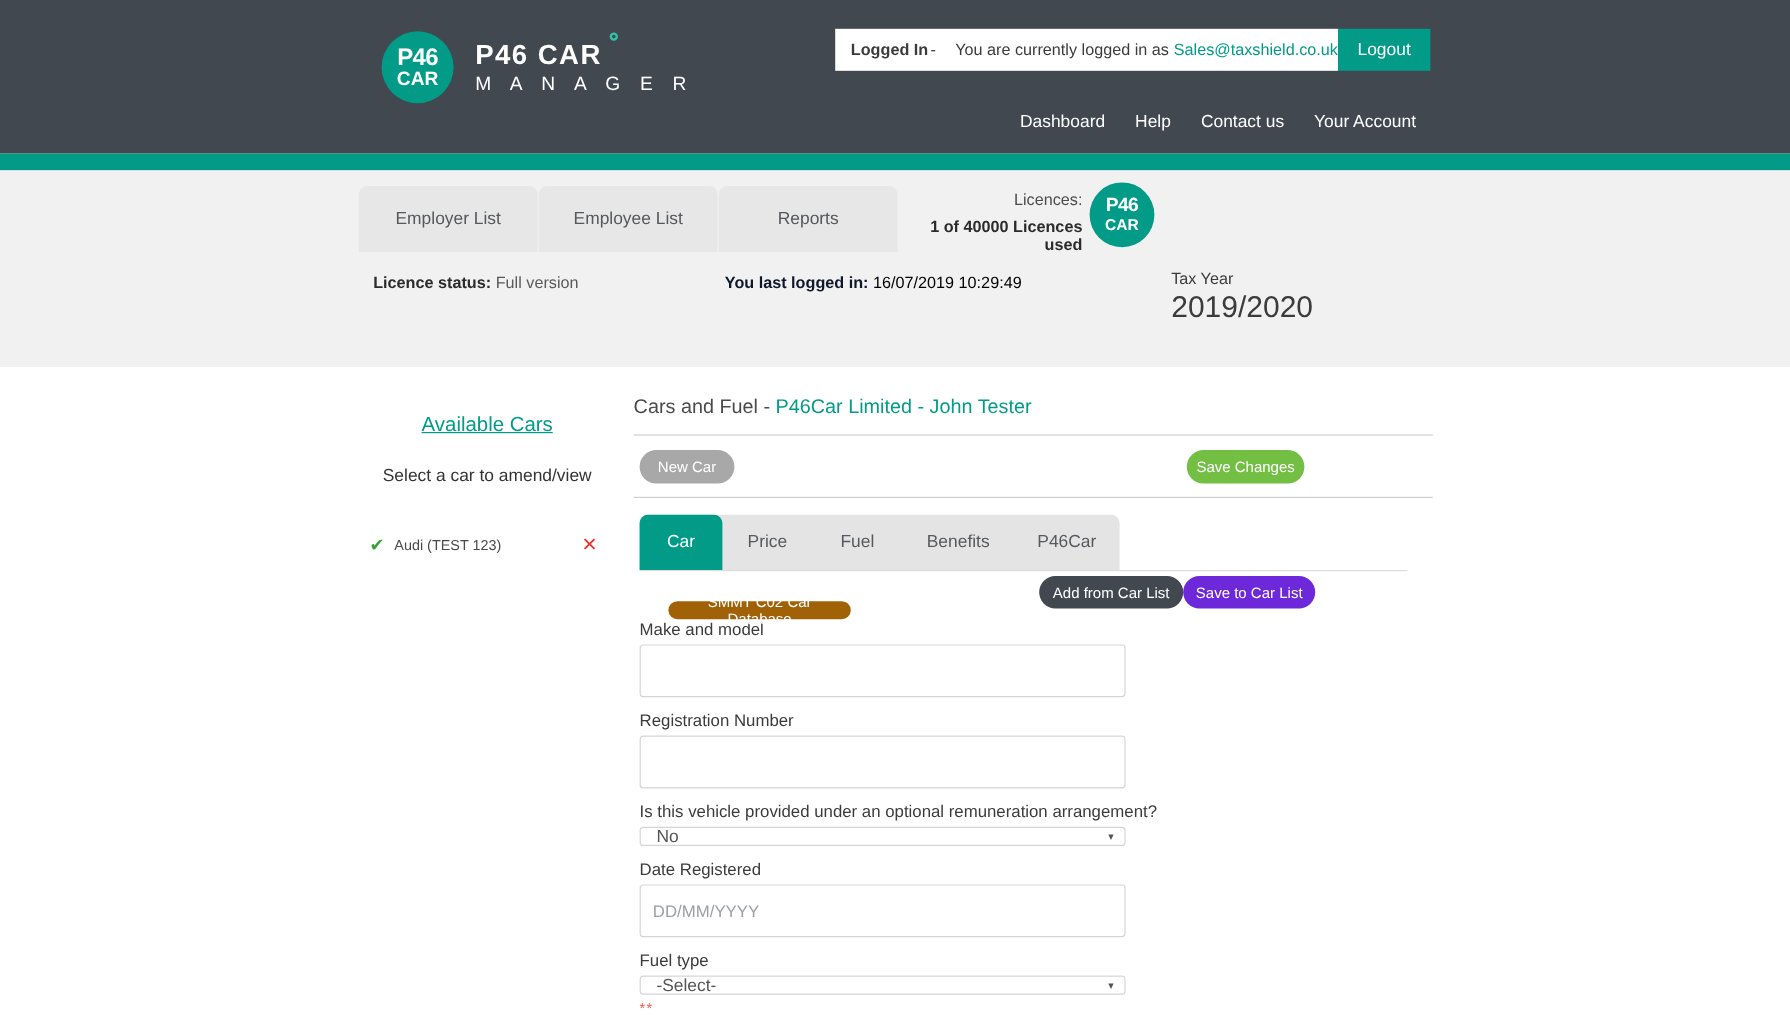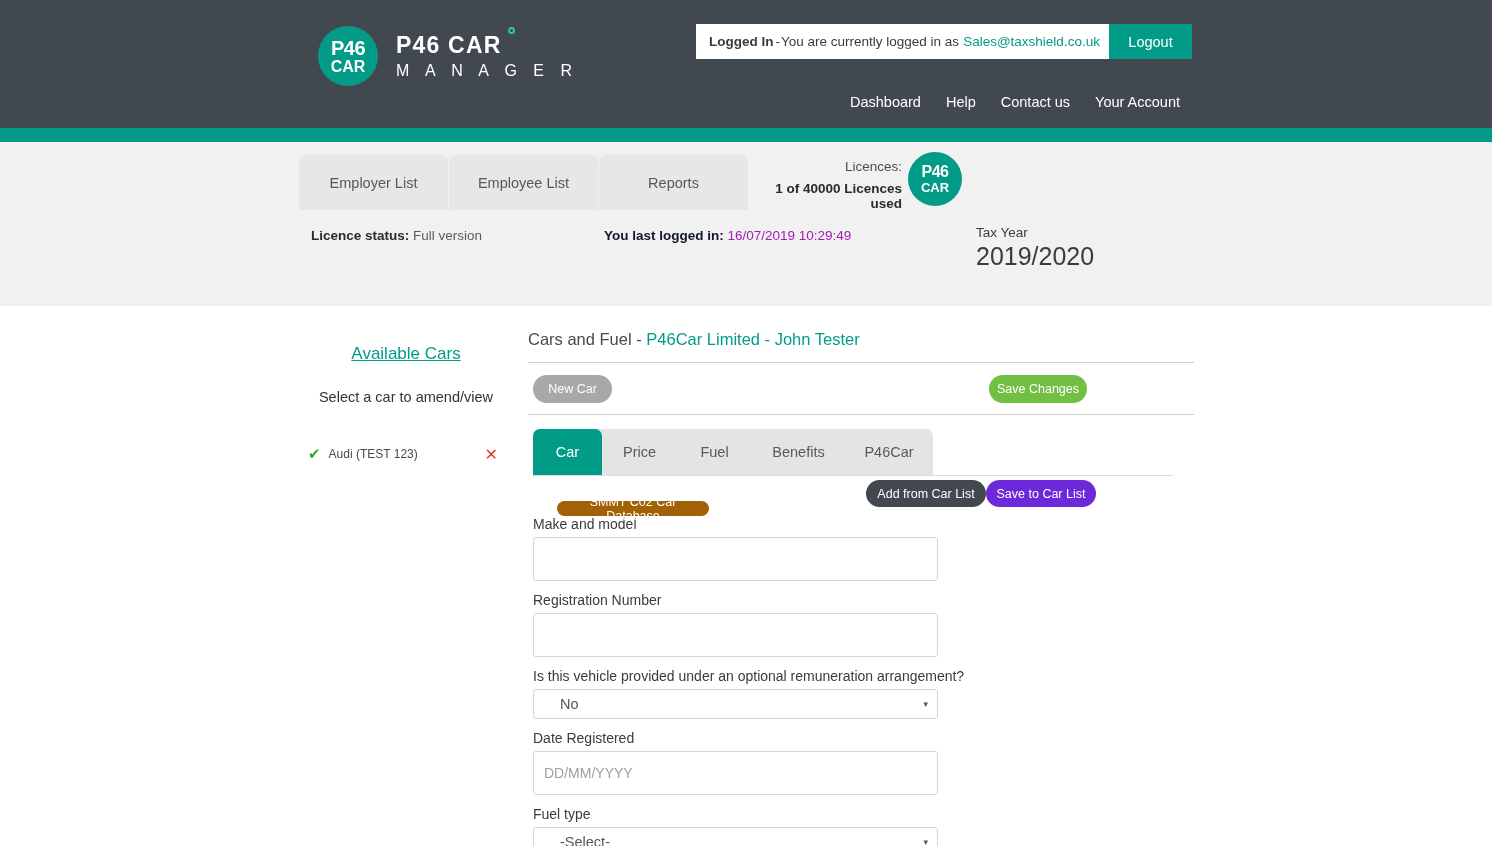--- a/index.html
+++ b/index.html
@@ -106,21 +106,21 @@
   }
   .lic-badge .b1 { font-size: 16px; font-weight: bold; letter-spacing: -0.5px; }
   .lic-badge .b2 { font-size: 13px; font-weight: bold; margin-top: 1px; }
 
   .statusrow { position: absolute; left: 0; top: 86px; width: 1492px; height: 60px; }
   .st-lic { position: absolute; left: 311px; top: 0; font-size: 13.5px; }
   .st-lic b { color: #2b2b2b; }
   .st-lic span { color: #5a5a5a; }
   .st-log { position: absolute; left: 604px; top: 0; font-size: 13.5px; }
   .st-log b { color: #0f172a; }
-  .st-log span { color: #a21caf; }
+  .st-log span { color: #000000; }
   .taxyear { position: absolute; left: 976px; top: -3px; }
   .taxyear .ty-lab { font-size: 13.5px; color: #3b3b3b; }
   .taxyear .ty-val { font-size: 25px; color: #3b3b3b; margin-top: 2px; }
 
   
   .page { position: absolute; top: 306px; left: 0; width: 1492px; height: 540px; background: #fff; }
 
   .sidebar { position: absolute; left: 299px; top: 0; width: 214px; }
   .avail-cars {
     text-align: center; margin-top: 38px;
@@ -186,25 +186,25 @@
   .field-label { font-size: 14px; color: #3b3b3b; margin-bottom: 5px; }
   .field-input {
     width: 405px; height: 44px;
     border: 1px solid #d2d6da; border-radius: 3px;
     background: #ffffff; padding: 0 10px;
     font-size: 14px; color: #3b3b3b; font-family: inherit;
     outline: none;
   }
   .field-input::placeholder { color: #9aa0a6; }
   .field-select {
-    width: 405px; height: 30px;
+    width: 405px; height: 16px;
     border: 1px solid #d2d6da; border-radius: 3px;
     background: #ffffff; position: relative;
-    display: flex; align-items: center;
-    padding-left: 26px; font-size: 14.5px; color: #555; cursor: pointer;
+    display: flex; align-items: flex-start;
+    padding-left: 13px; font-size: 14.5px; color: #555; cursor: pointer;
   }
   .field-select .caret {
     position: absolute; right: 9px; top: 50%;
     transform: translateY(-50%);
     font-size: 9px; color: #555;
   }
   .field-gap { height: 11px; }
   .req-stars { color: #f05a50; font-size: 12px; padding-left: 5px; margin-top: 4px; letter-spacing: 1px; }
 </style>
 </head>
@@ -223,21 +223,21 @@
         <span class="deg"></span>
       </div>
       <div class="brand-line2">M A N A G E R</div>
     </div>
   </div>
 
   <div class="login-bar">
     <div class="login-msg">
       <b>Logged In</b>
       <span>-</span>
-      <span style="margin-left:1px">You are currently logged in as</span>
+      <span style="margin-left:16px">You are currently logged in as</span>
       <span class="email">Sales@taxshield.co.uk</span>
     </div>
     <button class="logout-btn">Logout</button>
   </div>
 
   <div class="topnav">
     <a>Dashboard</a>
     <a>Help</a>
     <a>Contact us</a>
     <a>Your Account</a>

